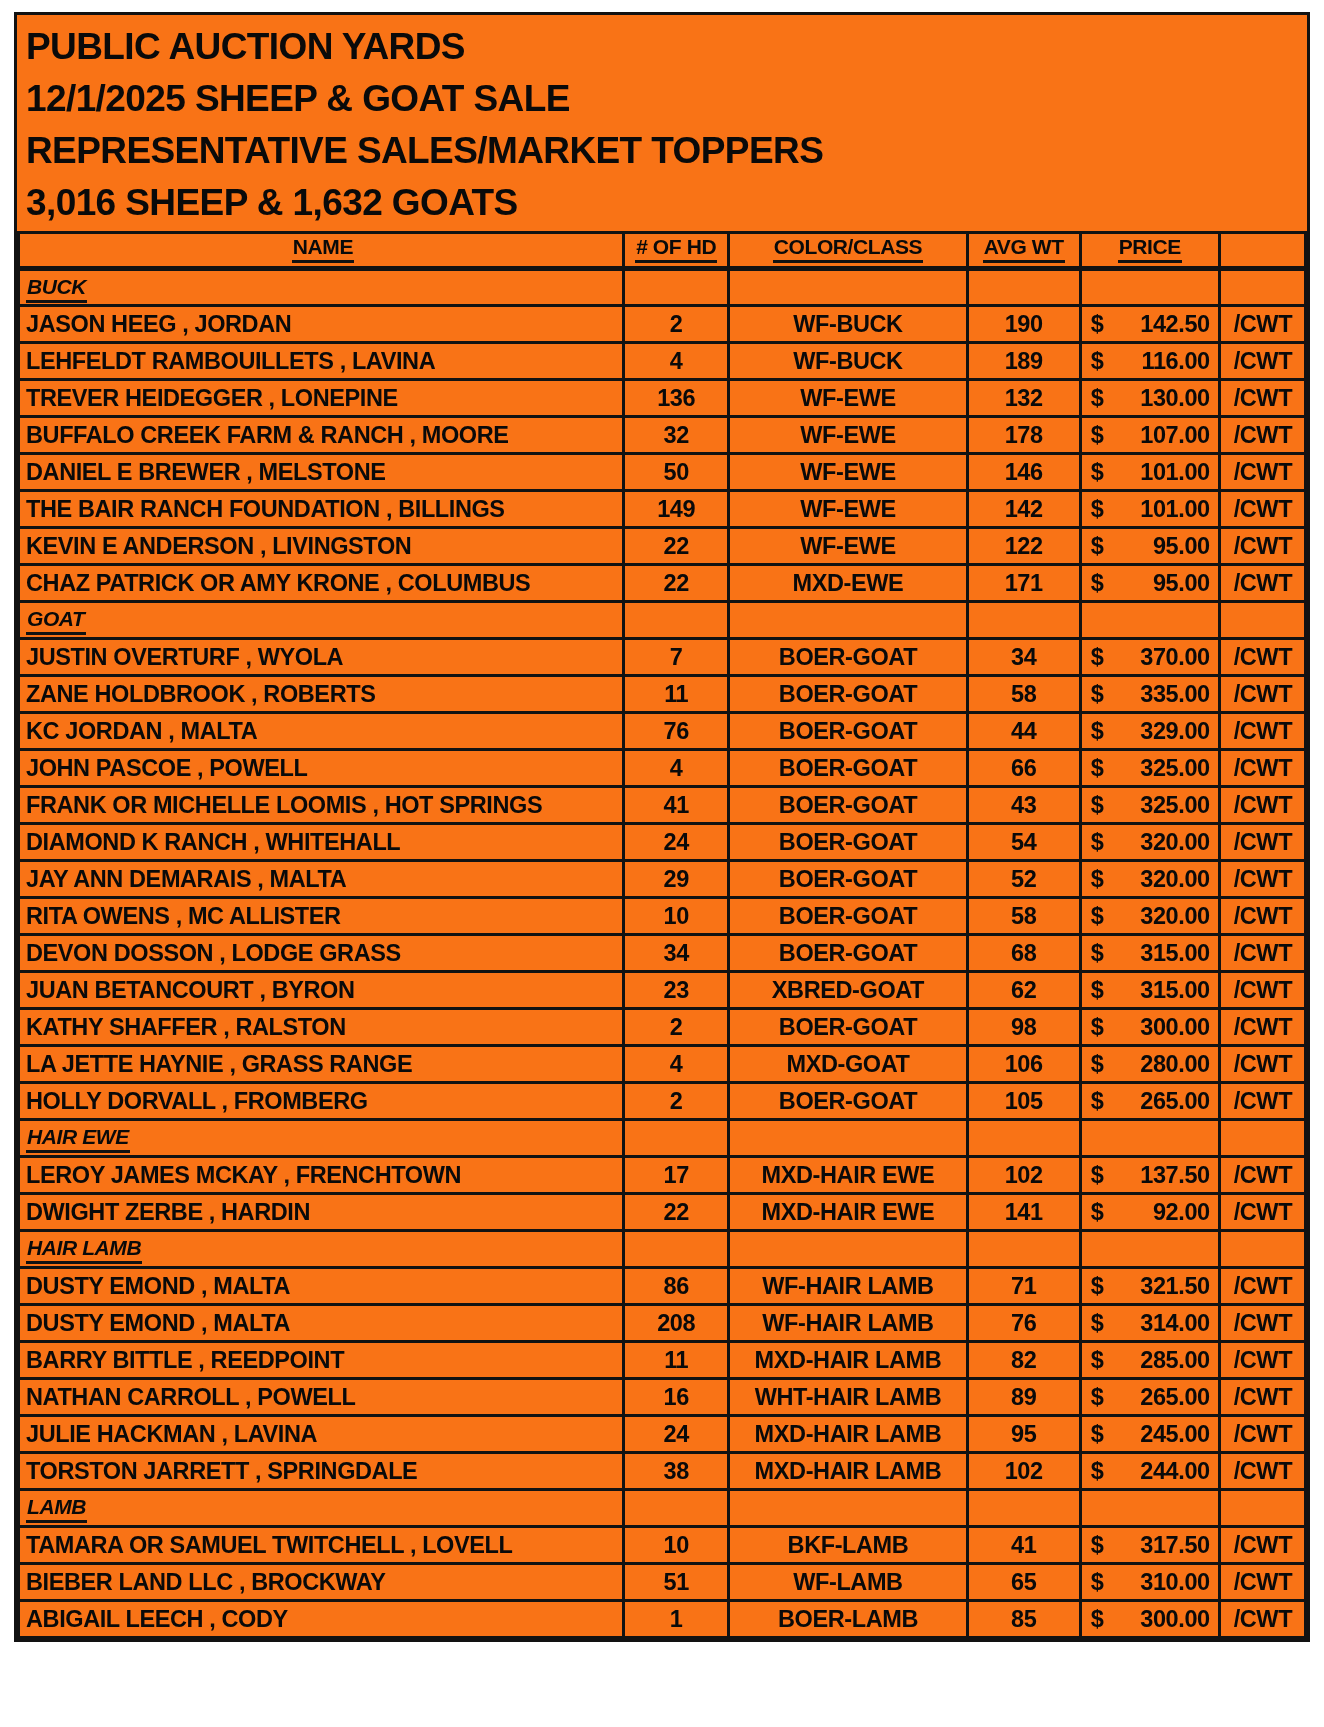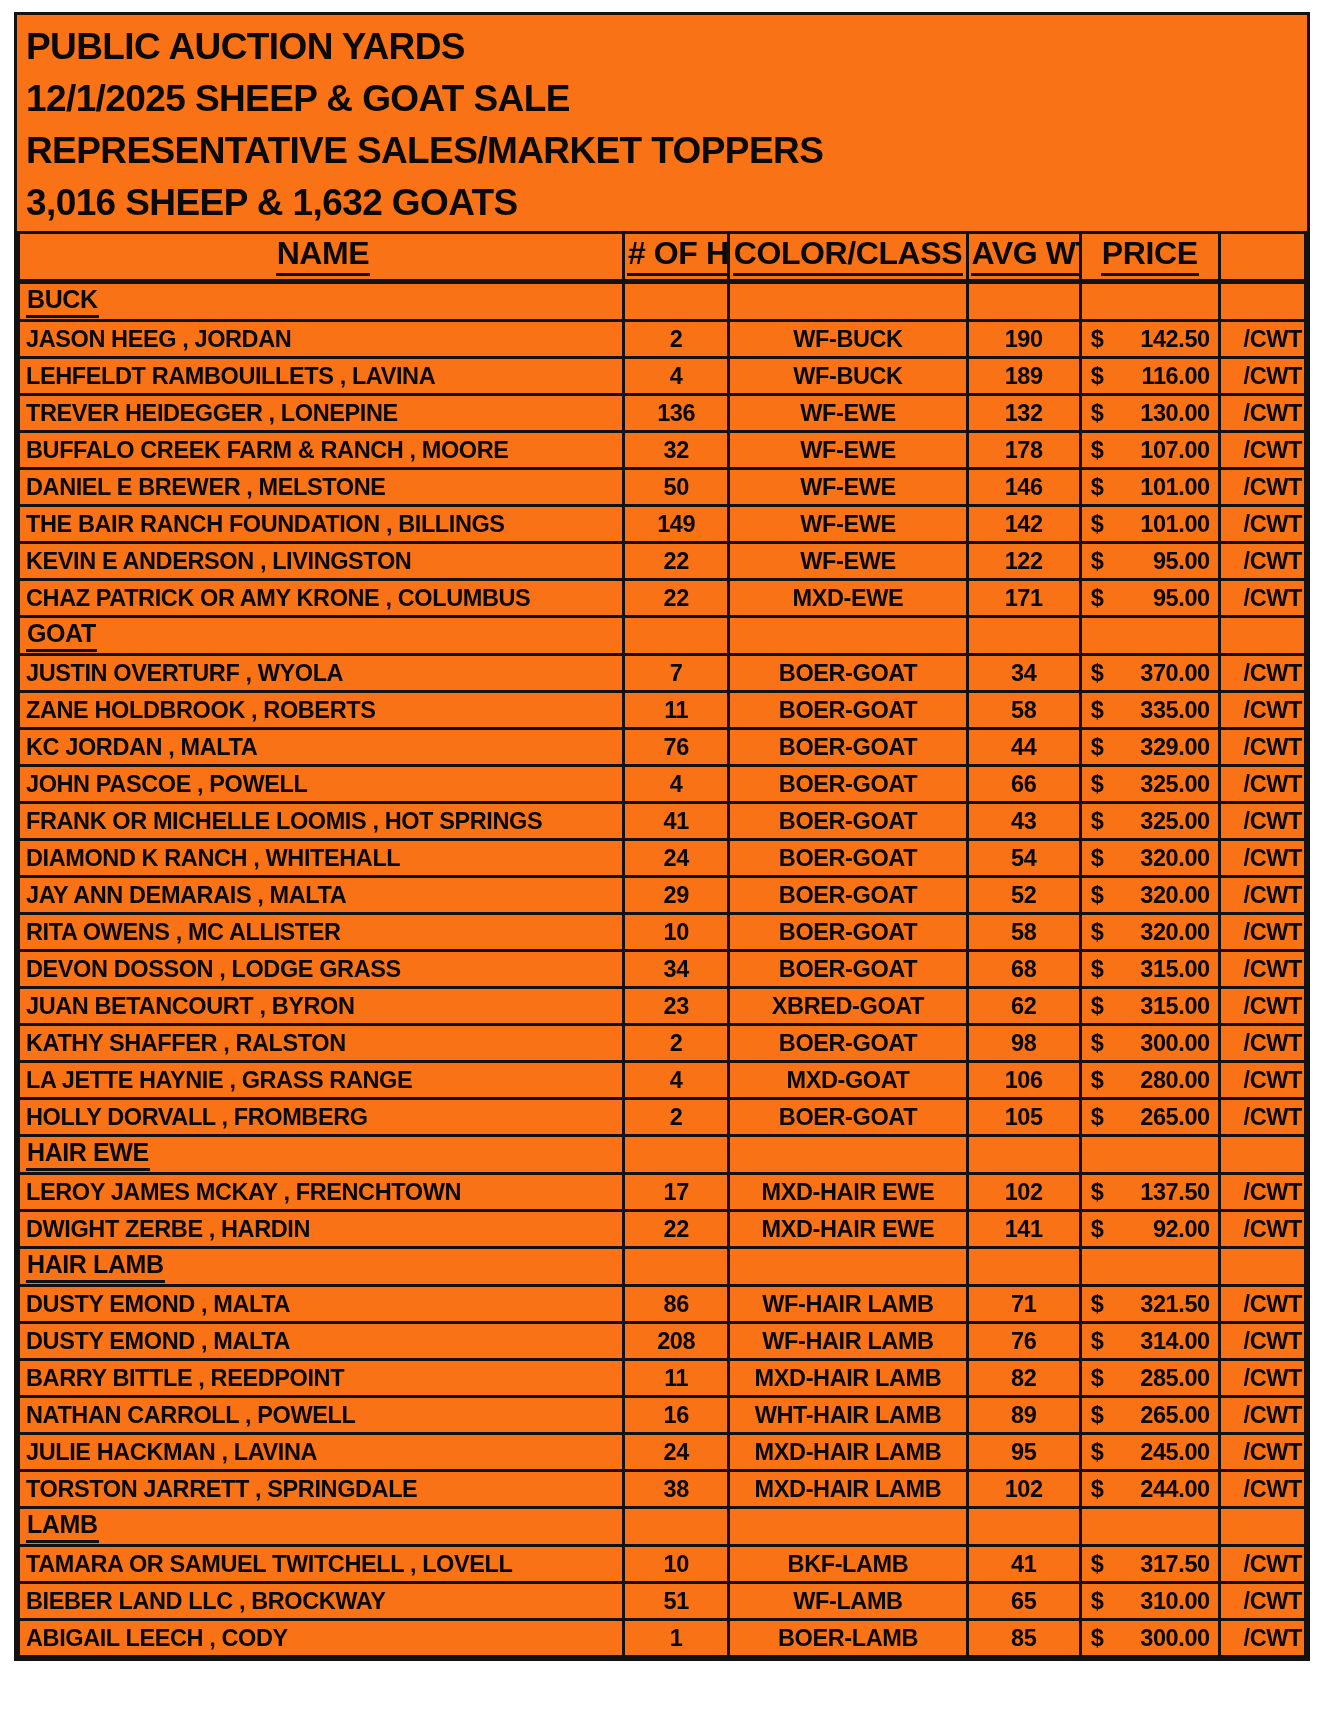--- a/index.html
+++ b/index.html
@@ -26,21 +26,21 @@
     width: 100%;
     border-collapse: collapse;
     table-layout: fixed;
   }
   th, td {
     border: 3px solid #121212;
     white-space: nowrap;
     overflow: hidden;
   }
   thead th {
-    font-size: 32px;
+    font-size: 21px;
     font-weight: bold;
     height: 36px;
     text-align: center;
     padding: 1px 2px 3px 2px;
     border-bottom: 5px solid #121212;
     letter-spacing: -0.4px;
   }
   td {
     font-size: 23.5px;
     font-weight: bold;
@@ -55,22 +55,22 @@
   }
   .c-name  { text-align: left; padding-left: 6px; }
   .c-center{ text-align: center; }
   .c-price { padding: 0; }
   .price-wrap {
     display: flex;
     justify-content: space-between;
     align-items: baseline;
     padding: 0 8px 0 9px;
   }
-  .c-unit  { text-align: right; padding-left: 3px; }
-  .section-label { font-size: 25px; }
+  .c-unit  { text-align: center; padding-left: 3px; }
+  .section-label { font-size: 21px; font-style: italic; }
 </style>
 </head>
 <body>
 
 <div class="sheet">
 
   <div class="titleblock">
     <div class="title-line">PUBLIC AUCTION YARDS</div>
     <div class="title-line">12/1/2025 SHEEP &amp; GOAT SALE</div>
     <div class="title-line">REPRESENTATIVE SALES/MARKET TOPPERS</div>

